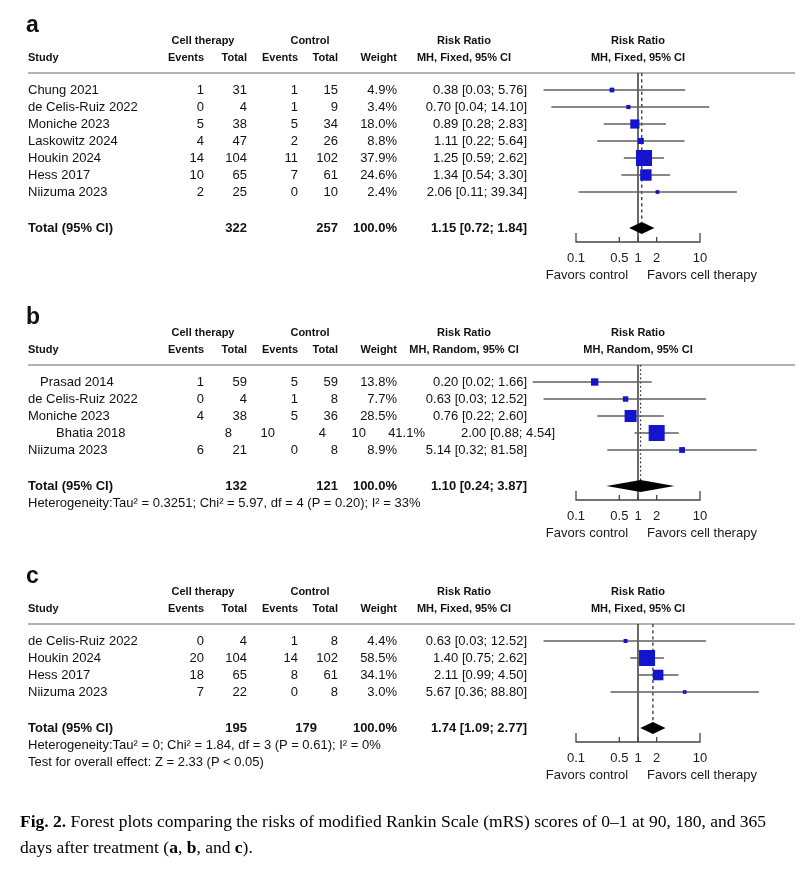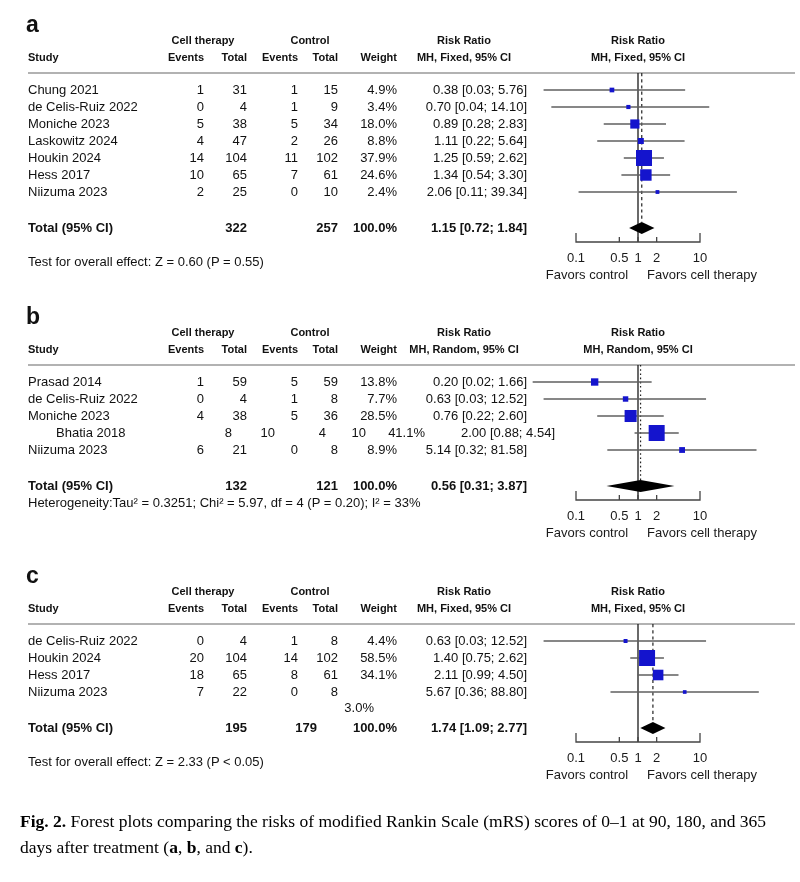--- a/index.html
+++ b/index.html
@@ -109,21 +109,20 @@
         <span class="c r" style="right: 403px;">2.4%</span>
         <span class="c r" style="right: 273px;">2.06 [0.11; 39.34]</span>
       </div>
       <div class="row" style="top: 208px;">
         <span class="c bold" style="left: 28px;">Total (95% CI)</span>
         <span class="c r bold" style="right: 553px;">322</span>
         <span class="c r bold" style="right: 462px;">257</span>
         <span class="c r bold" style="right: 403px;">100.0%</span>
         <span class="c r bold" style="right: 273px;">1.15 [0.72; 1.84]</span>
       </div>
-      <div class="note" style="top: 242px;">Test for overall effect: Z = 0.60 (P = 0.55)</div>
       <svg class="plot" width="800" height="290" viewBox="0 0 800 290">
         <line x1="28" y1="61" x2="795" y2="61" stroke="#999999" stroke-width="1.5"></line>
         <line x1="638" y1="61" x2="638" y2="230" stroke="#1a1a1a" stroke-width="1.3"></line>
         <line x1="641.7632661019239" y1="61" x2="641.7632661019239" y2="210" stroke="#222" stroke-width="1.2" stroke-dasharray="3.2,3"></line>
         <line x1="543.581517792619" y1="78" x2="685.1461939722392" y2="78" stroke="#5f5f5f" stroke-width="1.4"></line>
         <rect x="609.6062135971023" y="75.65963060686016" width="4.680738786279684" height="4.680738786279684" fill="#1414cd"></rect>
         <line x1="551.3277194623337" y1="95" x2="709.2515849846336" y2="95" stroke="#5f5f5f" stroke-width="1.4"></line>
         <rect x="626.3129650244196" y="92.91688654353563" width="4.16622691292876" height="4.16622691292876" fill="#1414cd"></rect>
         <line x1="603.7237979432176" y1="112" x2="666.010759002506" y2="112" stroke="#5f5f5f" stroke-width="1.4"></line>
         <rect x="630.2751091718791" y="107.41292875989446" width="9.174142480211081" height="9.174142480211081" fill="#1414cd"></rect>
@@ -157,21 +156,21 @@
   <div class="h cen rrp" style="top: 20px;">Risk Ratio</div>
   <div class="h study-h" style="top: 37px;">Study</div>
   <div class="h r e1h" style="top: 37px;">Events</div>
   <div class="h r t1h" style="top: 37px;">Total</div>
   <div class="h r e2h" style="top: 37px;">Events</div>
   <div class="h r t2h" style="top: 37px;">Total</div>
   <div class="h r wh" style="top: 37px;">Weight</div>
   <div class="h cen modelh" style="top: 37px;">MH, Random, 95% CI</div>
   <div class="h cen modelp" style="top: 37px;">MH, Random, 95% CI</div>
 <div class="row" style="top: 70px;">
-        <span class="c" style="left: 28px;">Prasad 2014</span>
+        <span class="c" style="left: 40px;">Prasad 2014</span>
         <span class="c r" style="right: 596px;">1</span>
         <span class="c r" style="right: 553px;">59</span>
         <span class="c r" style="right: 502px;">5</span>
         <span class="c r" style="right: 462px;">59</span>
         <span class="c r" style="right: 403px;">13.8%</span>
         <span class="c r" style="right: 273px;">0.20 [0.02; 1.66]</span>
       </div>
       <div class="row" style="top: 87px;">
         <span class="c" style="left: 28px;">de Celis-Ruiz 2022</span>
         <span class="c r" style="right: 596px;">0</span>
@@ -206,21 +205,21 @@
         <span class="c r" style="right: 502px;">0</span>
         <span class="c r" style="right: 462px;">8</span>
         <span class="c r" style="right: 403px;">8.9%</span>
         <span class="c r" style="right: 273px;">5.14 [0.32; 81.58]</span>
       </div>
       <div class="row" style="top: 174px;">
         <span class="c bold" style="left: 28px;">Total (95% CI)</span>
         <span class="c r bold" style="right: 553px;">132</span>
         <span class="c r bold" style="right: 462px;">121</span>
         <span class="c r bold" style="right: 403px;">100.0%</span>
-        <span class="c r bold" style="right: 273px;">0.56 [0.31; 3.87]</span>
+        <span class="c r bold" style="right: 273px;">1.10 [0.24; 3.87]</span>
       </div>
       <div class="note" style="top: 191px;">Heterogeneity:Tau² = 0.3251; Chi² = 5.97, df = 4 (P = 0.20); I² = 33%</div>
       <svg class="plot" width="800" height="252" viewBox="0 0 800 252">
         <line x1="28" y1="61" x2="795" y2="61" stroke="#999999" stroke-width="1.5"></line>
         <line x1="638" y1="61" x2="638" y2="196" stroke="#1a1a1a" stroke-width="1.3"></line>
         <line x1="640.5663464798099" y1="61" x2="640.5663464798099" y2="176" stroke="#222" stroke-width="1.2" stroke-dasharray="1.6,2.6"></line>
         <line x1="532.6638597311669" y1="78" x2="651.6467014584834" y2="78" stroke="#5f5f5f" stroke-width="1.4"></line>
         <rect x="590.981377979342" y="74.31751824817518" width="7.364963503649634" height="7.364963503649634" fill="#1414cd"></rect>
         <line x1="543.581517792619" y1="95" x2="706.0514683902135" y2="95" stroke="#5f5f5f" stroke-width="1.4"></line>
         <rect x="622.8413525089445" y="92.28223844282239" width="5.435523114355231" height="5.435523114355231" fill="#1414cd"></rect>
@@ -284,30 +283,31 @@
         <span class="c r" style="right: 462px;">61</span>
         <span class="c r" style="right: 403px;">34.1%</span>
         <span class="c r" style="right: 273px;">2.11 [0.99; 4.50]</span>
       </div>
       <div class="row" style="top: 121px;">
         <span class="c" style="left: 28px;">Niizuma 2023</span>
         <span class="c r" style="right: 596px;">7</span>
         <span class="c r" style="right: 553px;">22</span>
         <span class="c r" style="right: 502px;">0</span>
         <span class="c r" style="right: 462px;">8</span>
-        <span class="c r" style="right: 426px; margin-top: 16px;">3.0%</span>
+        <span class="c r" style="right: 403px;">3.0%</span>
         <span class="c r" style="right: 273px;">5.67 [0.36; 88.80]</span>
       </div>
       <div class="row" style="top: 157px;">
         <span class="c bold" style="left: 28px;">Total (95% CI)</span>
         <span class="c r bold" style="right: 553px;">195</span>
         <span class="c r bold" style="right: 483px;">179</span>
         <span class="c r bold" style="right: 403px;">100.0%</span>
         <span class="c r bold" style="right: 273px;">1.74 [1.09; 2.77]</span>
       </div>
+      <div class="note" style="top: 174px;">Heterogeneity:Tau² = 0; Chi² = 1.84, df = 3 (P = 0.61); I² = 0%</div>
       <div class="note" style="top: 191px;">Test for overall effect: Z = 2.33 (P &lt; 0.05)</div>
       <svg class="plot" width="800" height="236" viewBox="0 0 800 236">
         <line x1="28" y1="61" x2="795" y2="61" stroke="#999999" stroke-width="1.5"></line>
         <line x1="638" y1="61" x2="638" y2="179" stroke="#1a1a1a" stroke-width="1.3"></line>
         <line x1="652.9140533935212" y1="61" x2="652.9140533935212" y2="159" stroke="#222" stroke-width="1.2" stroke-dasharray="3.2,3"></line>
         <line x1="543.581517792619" y1="78" x2="706.0514683902135" y2="78" stroke="#5f5f5f" stroke-width="1.4"></line>
         <rect x="623.5702251772332" y="76.0111111111111" width="3.977777777777778" height="3.977777777777778" fill="#1414cd"></rect>
         <line x1="630.2537983302853" y1="95" x2="663.9346800618242" y2="95" stroke="#5f5f5f" stroke-width="1.4"></line>
         <rect x="639.0599382120507" y="87" width="16" height="16" fill="#1414cd"></rect>
         <line x1="637.7293820650481" y1="112" x2="678.4991758540713" y2="112" stroke="#5f5f5f" stroke-width="1.4"></line>

